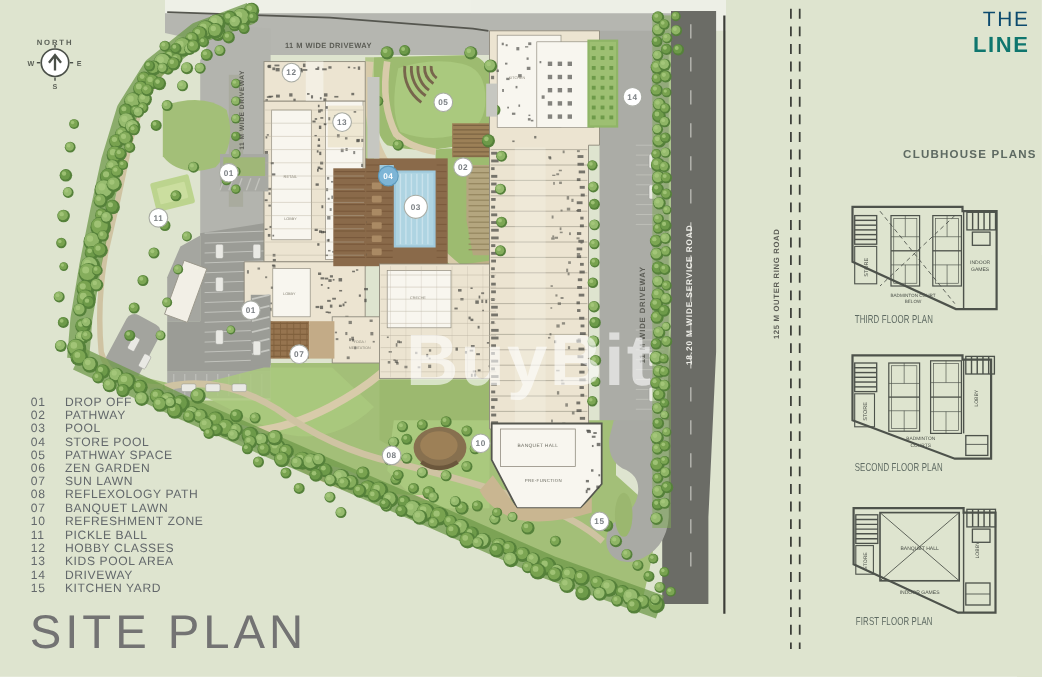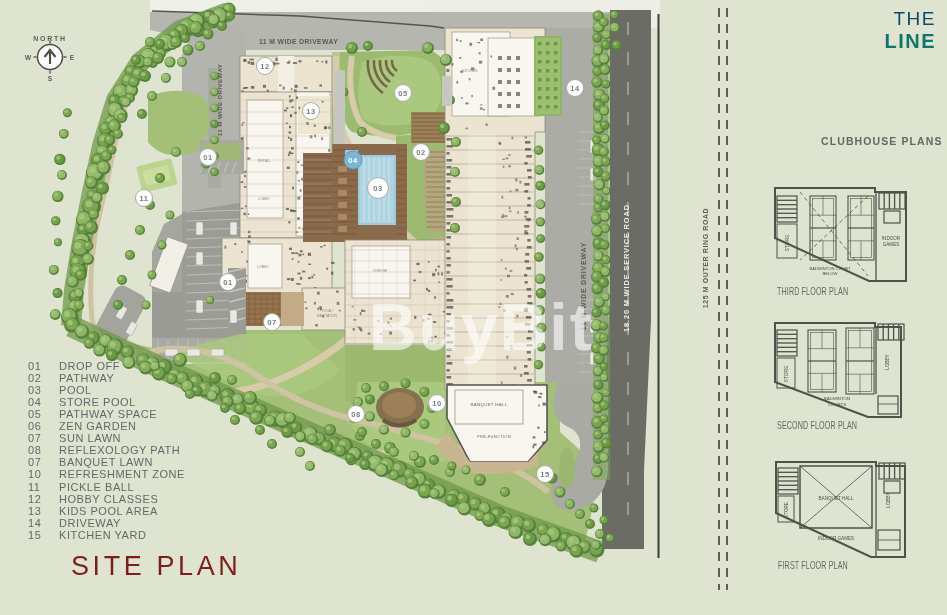--- a/index.html
+++ b/index.html
@@ -2,22 +2,22 @@
 <html><head><meta charset="utf-8">
 <style>
   html,body { margin:0; padding:0; }
   #page { position:relative; width:947px; height:615px; background:#dee4cf; overflow:hidden;
           font-family:"Liberation Sans", sans-serif; }
   svg { position:absolute; left:0; top:0; }
   svg text { font-family:"Liberation Sans", sans-serif; }
   .lrow { position:absolute; left:28px; height:12px; color:#63686b; font-size:11px;
            font-weight:normal; letter-spacing:0.55px; white-space:nowrap; }
   .lnum { display:inline-block; width:31px; }
-  #siteplan-title { position:absolute; left:27px; top:551px; font-size:27px; color:#7f1d1d;
-           letter-spacing:3.6px; white-space:nowrap;margin-left:44px; }
+  #siteplan-title { position:absolute; left:27px; top:551px; font-size:43px; color:#737373;
+           letter-spacing:3.6px; white-space:nowrap; }
   #theline { position:absolute; right:11px; top:8px; text-align:right; color:#5d6553; }
   #theline .t1 { font-size:19px; letter-spacing:1.5px; color:#0c4a6e; }
   #theline .t2 { font-size:20px; letter-spacing:1.5px; font-weight:bold; color:#0f766e; }
   #chp { position:absolute; left:777px; top:135px; font-size:10.5px; font-weight:bold;
           letter-spacing:1.1px; color:#5e6a62;margin-left:44px; }
   .plancap { position:absolute; font-size:10.5px; letter-spacing:0.2px; color:#5e6a62; transform:scaleX(0.68); transform-origin:left top; white-space:nowrap; }
 </style></head>
 <body>
 <div id="page">
 <svg width="947" height="615" viewBox="0 0 947 615">

